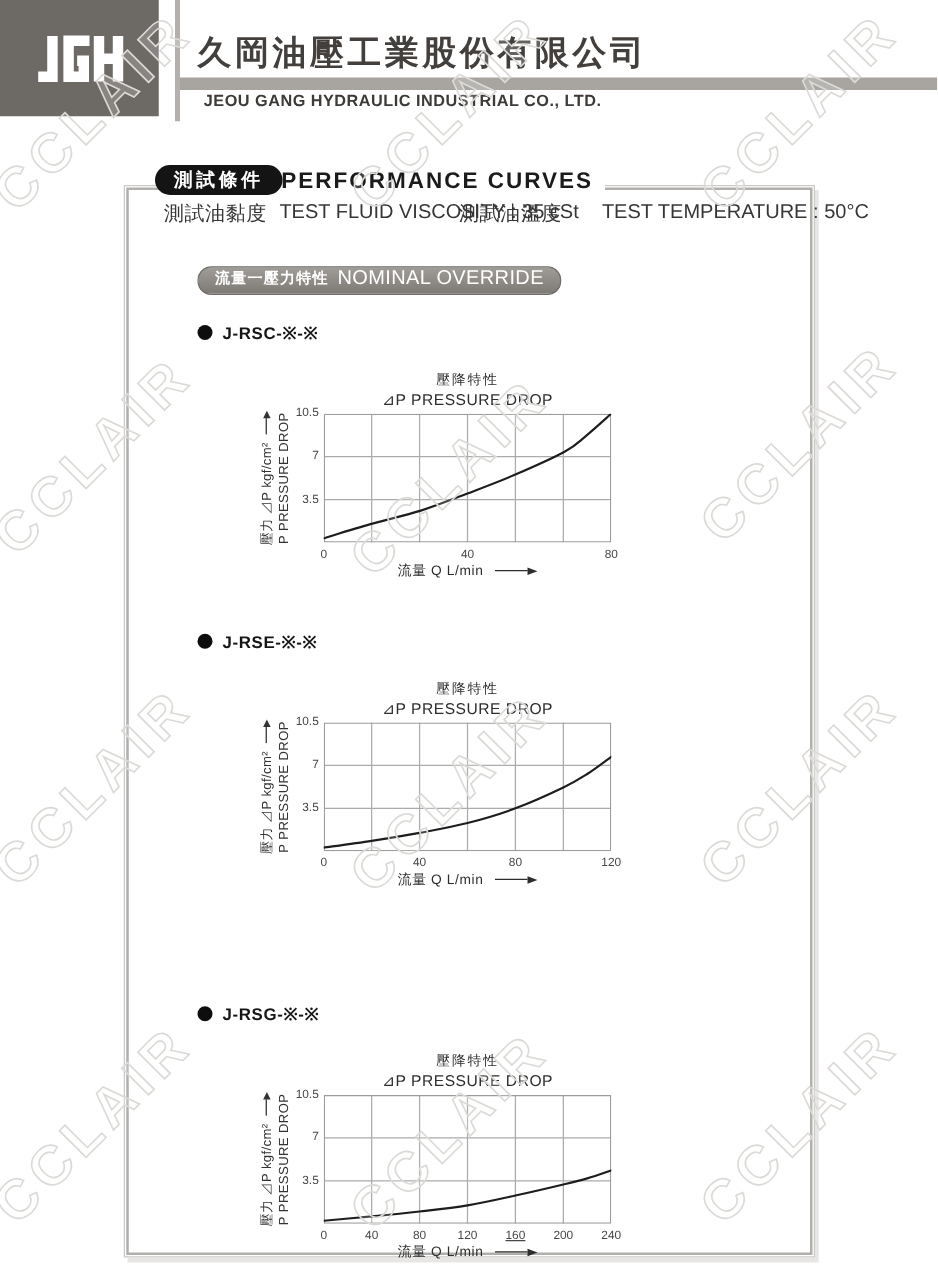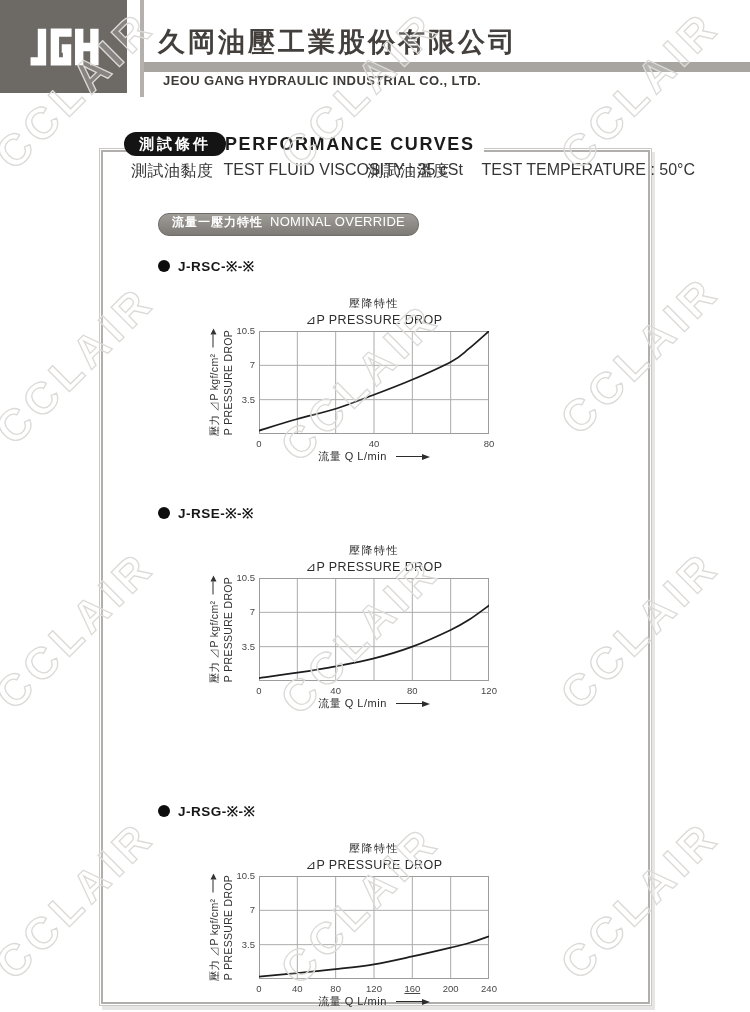--- a/index.html
+++ b/index.html
@@ -28,21 +28,21 @@
 
   .cond{top:161px;display:flex;gap:10px;font-size:16px;color:#363636;white-space:nowrap;z-index:3;}
   .cond-zh{letter-spacing:.5px;}
   .cond1{left:131px;} .cond2{left:367px;gap:32px;}
 
   .sub-pill{left:158px;top:213px;height:21px;padding:0 13px;border-radius:11px;
             background:linear-gradient(#a09d99,#7d7a76);border:1px solid #6f6c69;
             box-shadow:0 0 0 2px rgba(255,255,255,.95);
             color:#fff;display:flex;gap:7px;align-items:flex-start;z-index:3;white-space:nowrap;}
   .sub-pill-zh{font-size:12px;font-weight:bold;letter-spacing:1px;}
-  .sub-pill-en{font-size:13px;letter-spacing:.3px;}
+  .sub-pill-en{font-size:16px;letter-spacing:.3px;}
 
   
   .chart-section{position:absolute;left:99px;width:500px;height:240px;z-index:2;}
   .model-row{position:absolute;left:59px;top:0;display:flex;align-items:center;gap:8px;}
   .bullet{width:12px;height:12px;border-radius:50%;background:#0d0d0d;}
   .model-label{font-size:13.5px;font-weight:bold;color:#161616;letter-spacing:.5px;white-space:nowrap;}
   .chart-titles{position:absolute;left:160px;top:39px;width:230px;text-align:center;color:#2d2d2d;}
   .chart-title-zh{font-size:11px;letter-spacing:1.5px;}
   .chart-title-en{font-size:12.5px;letter-spacing:.4px;margin-top:1px;}
   .plot-svg{position:absolute;left:160px;top:74px;}

